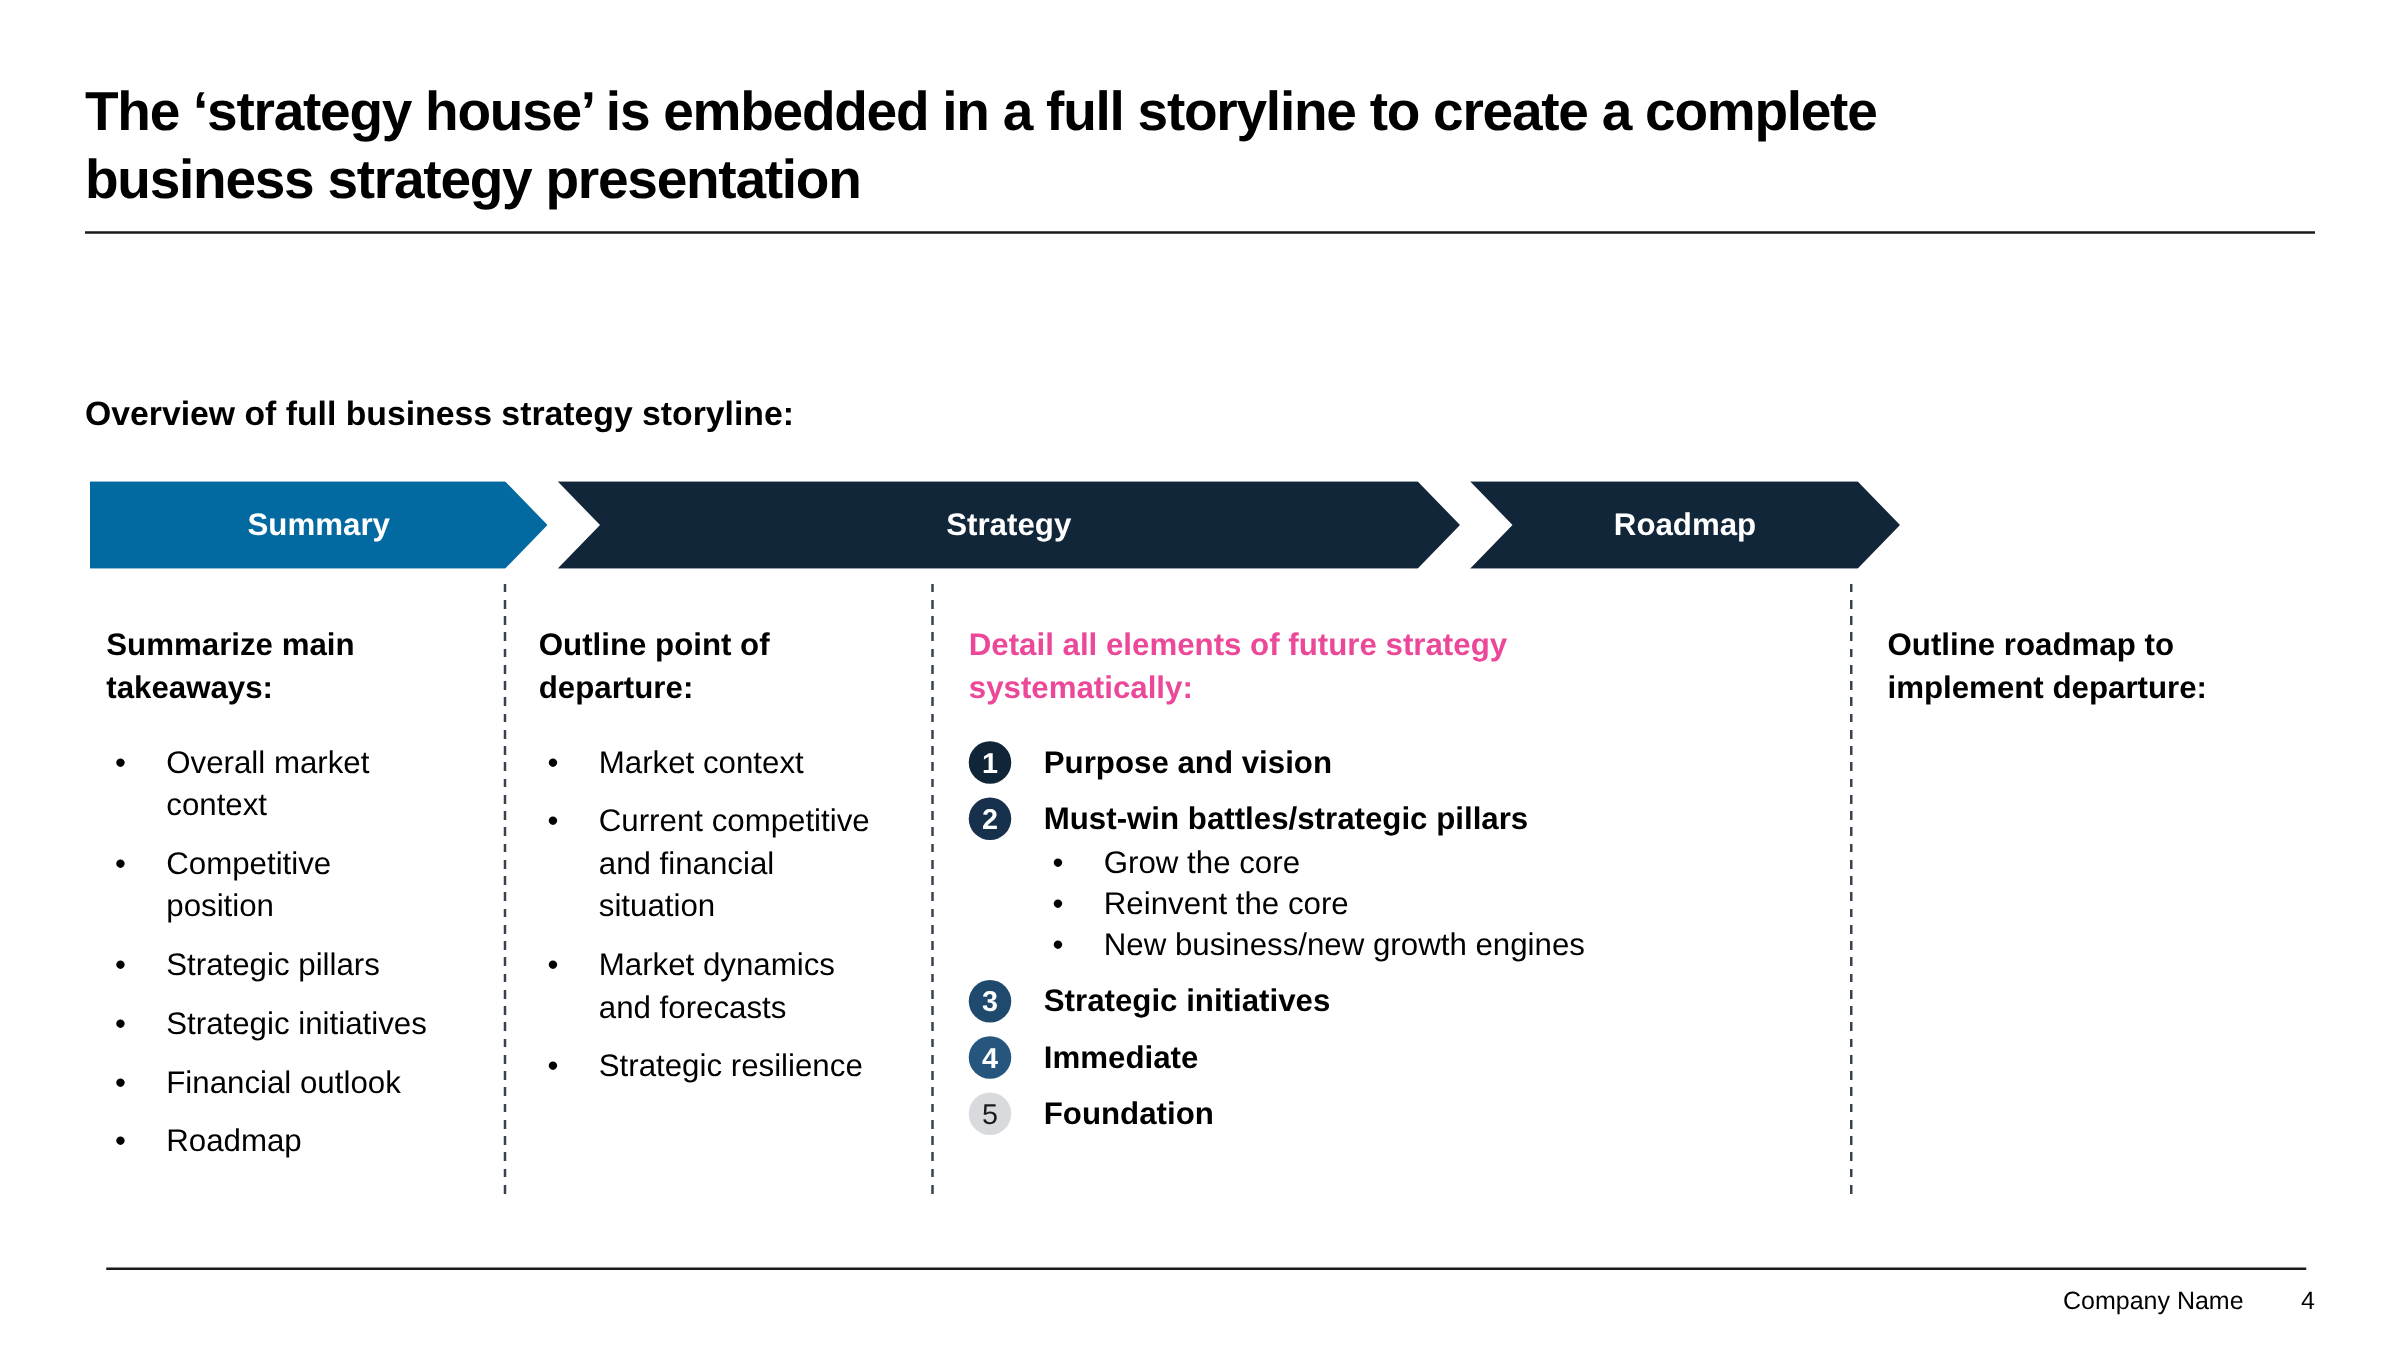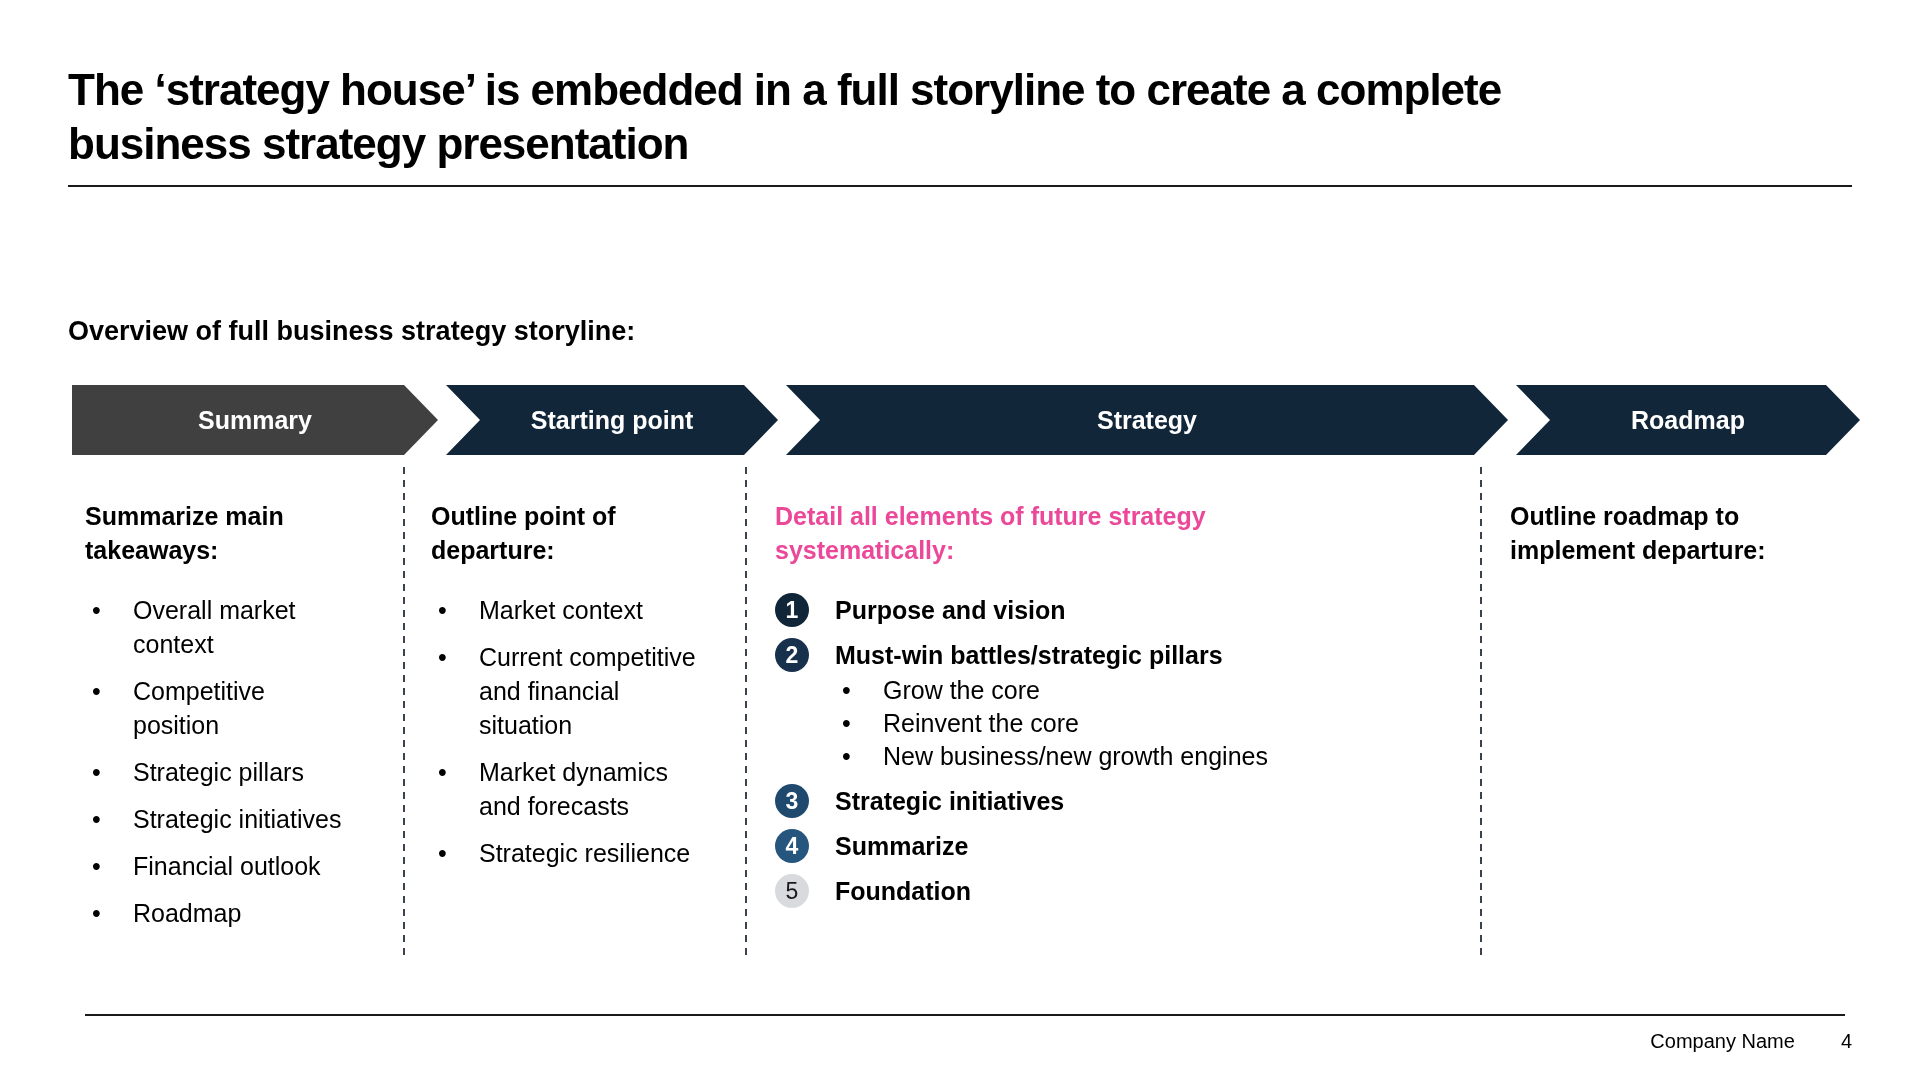--- a/index.html
+++ b/index.html
@@ -106,22 +106,21 @@
 </head>
 <body>
 
 <h1 class="slide-title pre">The ‘strategy house’ is embedded in a full storyline to create a complete
 business strategy presentation</h1>
 <div class="title-rule" style="background-color: rgb(26, 26, 26);"></div>
 
 <div class="overview-label">Overview of full business strategy storyline:</div>
 
 <div class="banners">
-  <div class="banner first w1" style="background-color: #404040; color: rgb(255, 255, 255);">Summary</div>
-  <div class="banner mid w2" style="background-color: rgb(18, 38, 58); color: rgb(255, 255, 255);">Starting point</div>
+  <div class="banner first w1" style="background-color: #0369a1; color: rgb(255, 255, 255);">Summary</div>
   <div class="banner mid w3" style="background-color: rgb(18, 38, 58); color: rgb(255, 255, 255);">Strategy</div>
   <div class="banner mid w4" style="background-color: rgb(18, 38, 58); color: rgb(255, 255, 255);">Roadmap</div>
 </div>
 
 <div class="columns">
 
   <section class="col col1">
     <h3 class="col-heading pre">Summarize main
 takeaways:</h3>
     <ul class="bullets">
@@ -173,21 +172,21 @@
       </li>
       <li class="num-item">
         <span class="num-circle" style="background-color: rgb(32, 73, 110); color: rgb(255, 255, 255);">3</span>
         <div class="num-body">
           <div class="num-label">Strategic initiatives</div>
         </div>
       </li>
       <li class="num-item">
         <span class="num-circle" style="background-color: rgb(38, 85, 125); color: rgb(255, 255, 255);">4</span>
         <div class="num-body">
-          <div class="num-label">Summarize</div>
+          <div class="num-label">Immediate</div>
         </div>
       </li>
       <li class="num-item">
         <span class="num-circle gray" style="background-color: rgb(216, 218, 221); color: rgb(26, 26, 26);">5</span>
         <div class="num-body">
           <div class="num-label">Foundation</div>
         </div>
       </li>
     </ol>
   </section>

